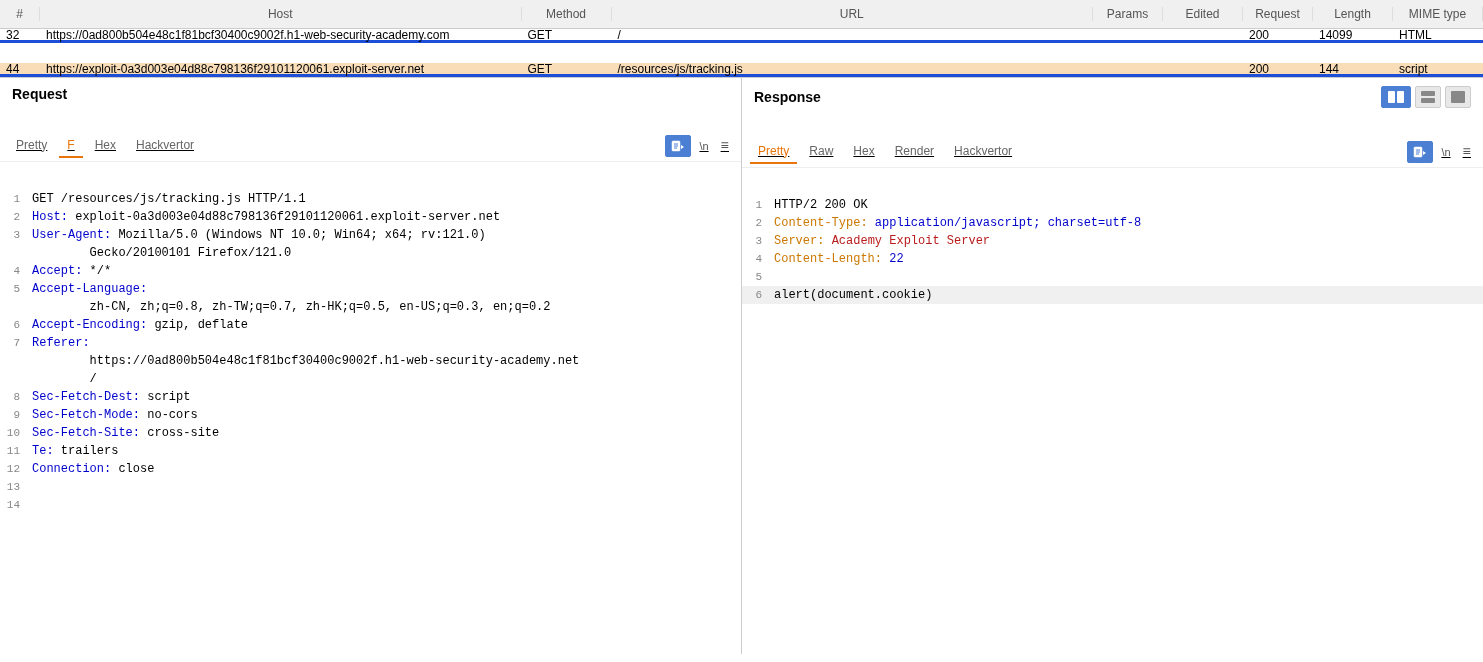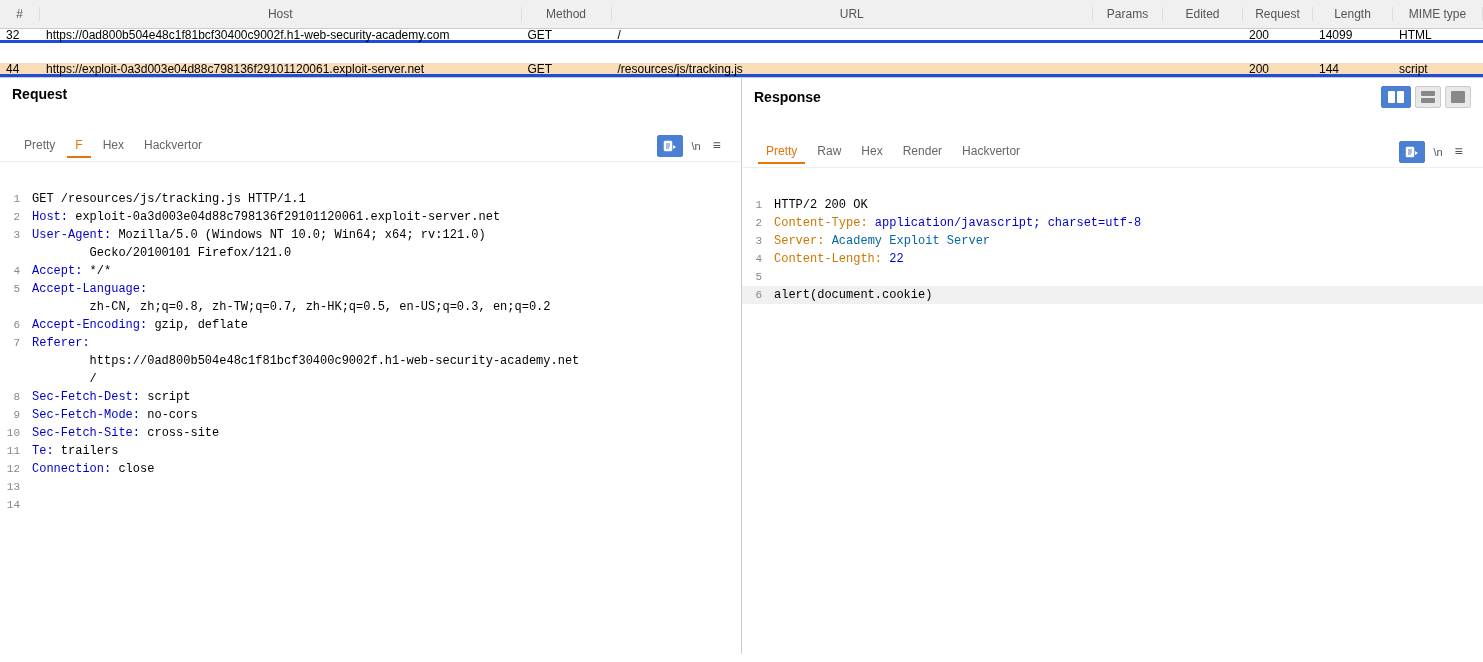--- a/index.html
+++ b/index.html
@@ -63,24 +63,25 @@
     .panel-title {
       padding: 8px 12px 4px;
       font-family: Arial, sans-serif;
       font-size: 14px;
       font-weight: bold;
     }
 
     .panel-tabs {
       display: flex;
       align-items: center;
-      padding: 2px 16px;
+      padding: 2px 8px;
       border-bottom: 1px solid #eee;
       gap: 4px;
       height: 32px;
+      text-decoration: underline;
     }
     .tab {
       padding: 4px 8px;
       font-family: Arial, sans-serif;
       font-size: 12px;
       color: #666;
       cursor: pointer;
       border-bottom: 2px solid transparent;
     }
     .tab.active {
@@ -344,21 +345,21 @@
     <div class="code-line">
           <span class="line-num">1</span>
           <span class="line-content">HTTP/2 200 OK</span>
         </div>
         <div class="code-line">
           <span class="line-num">2</span>
           <span class="line-content"><span style="color:#cc7700">Content-Type:</span> <span style="color:#0000cc">application/javascript; charset=utf-8</span></span>
         </div>
         <div class="code-line">
           <span class="line-num">3</span>
-          <span class="line-content"><span style="color:#cc7700">Server:</span> <span style="color:#0369a1">Academy Exploit Server</span></span>
+          <span class="line-content"><span style="color:#cc7700">Server:</span> <span style="color:#b91c1c">Academy Exploit Server</span></span>
         </div>
         <div class="code-line">
           <span class="line-num">4</span>
           <span class="line-content"><span style="color:#cc7700">Content-Length:</span> <span style="color:#0000cc">22</span></span>
         </div>
         <div class="code-line">
           <span class="line-num">5</span>
           <span class="line-content"></span>
         </div>
         <div class="code-line line-highlighted">

